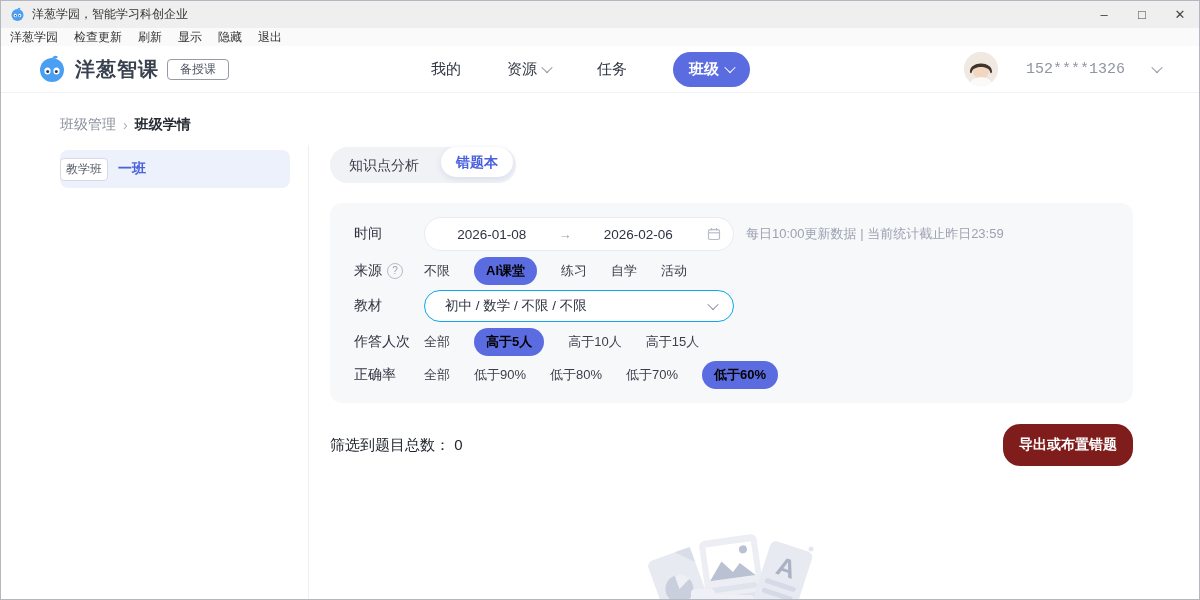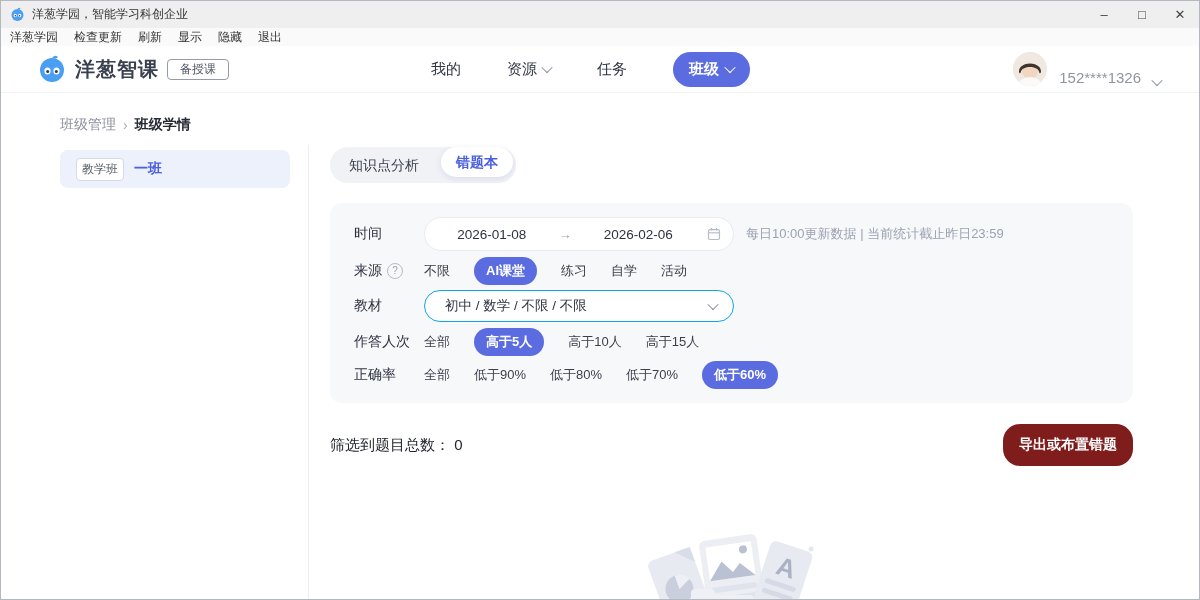--- a/index.html
+++ b/index.html
@@ -33,32 +33,32 @@
   .logo-badge { margin-left:8px; font-size:12px; color:#4c5360; border:1px solid #959ca8;
     border-radius:4px; padding:1px 12px; }
   .nav { position:absolute; left:430px; top:0; height:46px; display:flex; align-items:center; gap:46px; }
   .nav-item { font-size:15px; color:#2f3542; display:flex; align-items:center; gap:6px; cursor:pointer; }
   .nav-pill { background:#5b6ce1; color:#fff; font-weight:bold; border-radius:18px; padding:8px 16px;
     display:flex; align-items:center; gap:7px; font-size:15px; cursor:pointer; }
   .chev { width:7px; height:7px; border-right:1.7px solid currentColor; border-bottom:1.7px solid currentColor;
     transform:rotate(45deg) translate(-1px,-1px); display:inline-block; }
   .chev.gray { color:#8b919d; }
   .chev.white { color:#fff; }
-  .user-group { position:absolute; right:38px; top:6px; display:flex; align-items:flex-end; gap:12px; }
+  .user-group { position:absolute; right:38px; top:6px; display:flex; align-items:center; gap:28px;font-family:Liberation Mono, monospace; }
   .avatar { width:34px; height:34px; border-radius:50%; overflow:hidden; background:#efe9e2; }
   .user-phone { font-size:15px; color:#8f95a1; }
 
   
   .breadcrumb { position:absolute; left:60px; top:116px; font-size:14px; display:flex; align-items:center; gap:7px; }
   .bc-parent { color:#8a909c; cursor:pointer; }
   .bc-sep { color:#a8aeb8; }
   .bc-current { color:#262b33; font-weight:bold; }
 
   .class-card { position:absolute; left:60px; top:150px; width:230px; height:38px; background:#edf1fb;
-    border-radius:8px; display:flex; align-items:center; padding-left:16px; box-sizing:border-box; gap:10px; cursor:pointer; }
+    border-radius:8px; display:flex; align-items:center; box-sizing:border-box; gap:10px; cursor:pointer; }
   .class-badge { background:#fff; border:1px solid #d6dae2; border-radius:4px; font-size:12px;
     color:#565c66; padding:2px 5px; }
   .class-name { font-size:14px; color:#4b61dd; font-weight:bold; }
 
   .v-divider { position:absolute; left:308px; top:145px; width:1px; height:454px; background:#efeff2; }
 
   .main { position:absolute; left:330px; top:147px; width:803px; }
 
   .tabs { display:inline-flex; background:#f1f2f6; border-radius:19px; height:36px; }
   .tab { font-size:14px; color:#383e49; padding:0 19px; line-height:36px; cursor:pointer; }
@@ -72,21 +72,21 @@
   .q-icon { width:14px; height:14px; border:1px solid #b6bcc7; border-radius:50%; color:#9aa2b1;
     font-size:10px; line-height:13px; text-align:center; display:inline-block; cursor:pointer; }
   .date-range { width:310px; height:34px; box-sizing:border-box; background:#fff; border:1px solid #e9ebf0;
     border-radius:17px; display:flex; align-items:center; cursor:pointer; }
   .date-val { flex:1; text-align:center; font-size:13.5px; color:#2e3340; }
   .date-arrow { color:#9aa2b1; font-size:13px; }
   .cal-icon { margin:0 12px 0 2px; display:flex; }
   .time-note { margin-left:12px; font-size:13px; color:#9aa2b1; white-space:nowrap; }
   .opts { display:flex; align-items:center; gap:24px; }
   .opt { font-size:13px; color:#3a3f4a; cursor:pointer; white-space:nowrap; }
-  .opt.selected { background:#5b6ce1; color:#ffffff; border-radius:14px; padding:5px 12px; font-weight:bold; }
+  .opt.selected { background:#5b6ce1; color:#000000; border-radius:14px; padding:5px 12px; font-weight:bold; }
   .select-box { width:310px; height:32px; box-sizing:border-box; background:#fff; border:1px solid #0ea5e9;
     border-radius:16px; display:flex; align-items:center; justify-content:space-between;
     padding:0 16px 0 20px; cursor:pointer; }
   .select-val { font-size:13.5px; color:#2e3340; }
 
   .result-row { margin-top:21px; display:flex; align-items:center; justify-content:space-between; }
   .result-text { font-size:15px; color:#22262e; }
   .export-btn { width:130px; height:42px; border-radius:17px; background:#7f1d1d; color:#fff;
     font-size:14px; font-weight:bold; display:flex; align-items:center; justify-content:center; cursor:not-allowed; }
 

